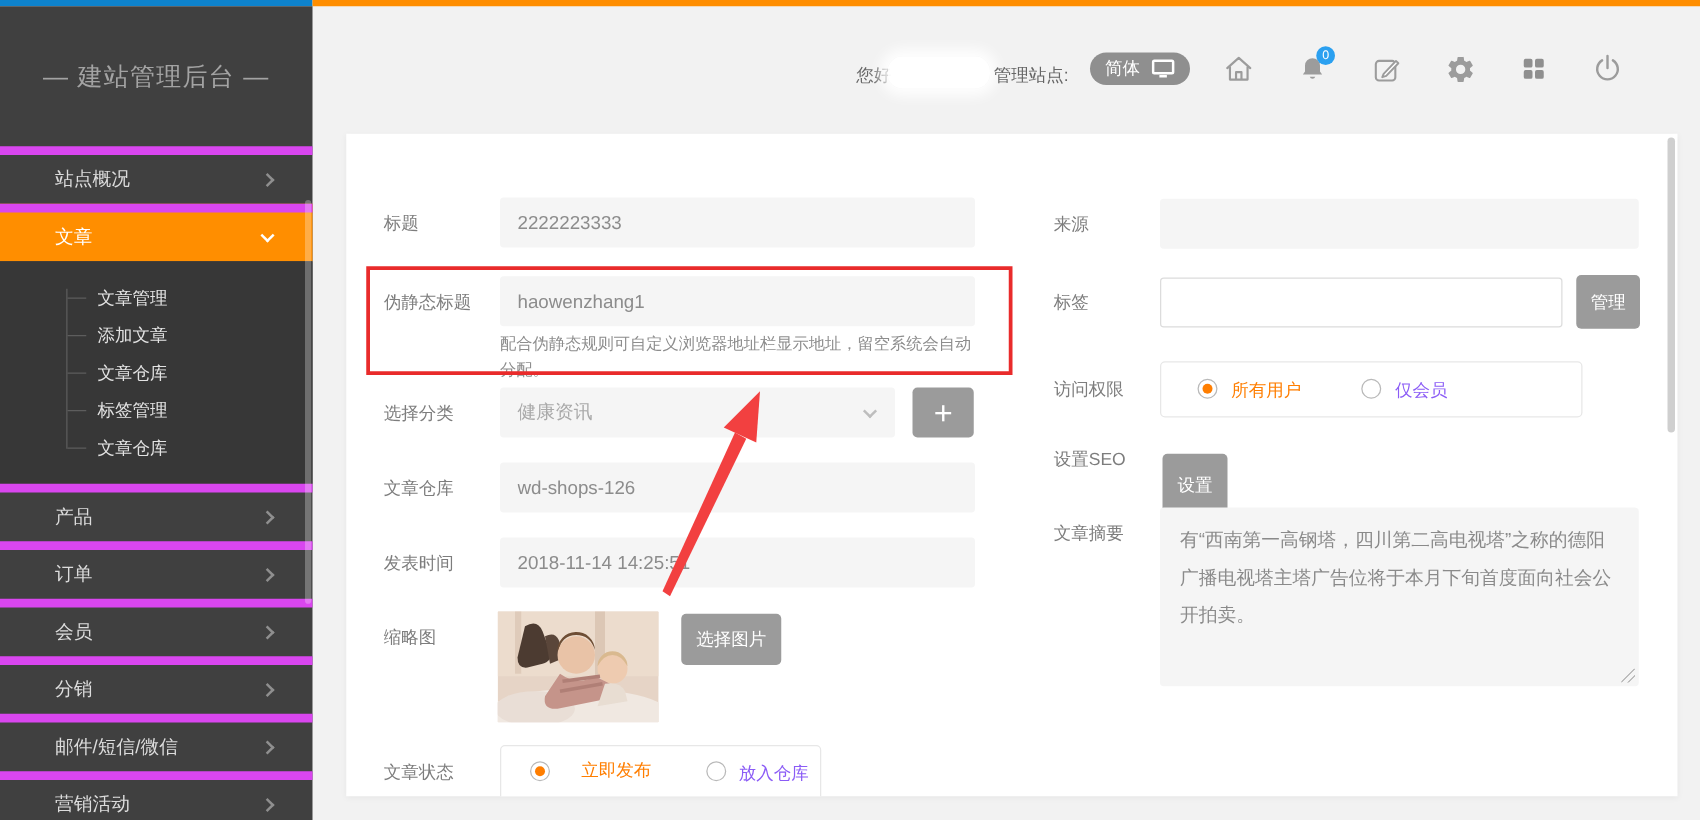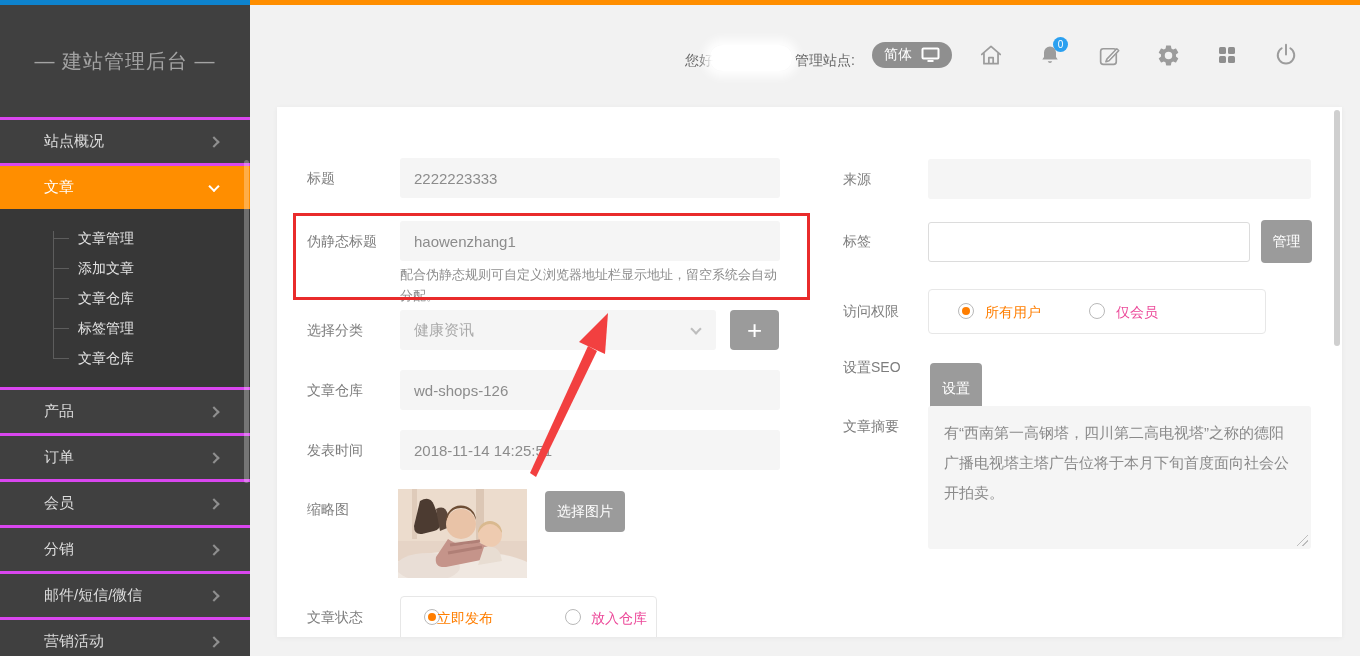--- a/index.html
+++ b/index.html
@@ -12,21 +12,21 @@
   .strip { position:absolute; top:0; height:5px; }
   .strip.blue { left:0; width:250px; background:#0e83cd; }
   .strip.orange { left:250px; width:1110px; background:#ff8e00; }
 
   
   .sidebar { position:absolute; left:0; top:5px; width:250px; height:651px; background:#404040; }
   .logo { height:112px; display:flex; align-items:center; justify-content:center;
           color:#a3a3a3; font-size:20px; letter-spacing:1px; }
   .nav-item { position:relative; height:46px; display:flex; align-items:center;
               padding:0 26px 0 44px; color:#dcdcdc; font-size:15px;
-              border-top:3px solid #d946ef; cursor:pointer; }
+              border-top:7px solid #d946ef; cursor:pointer; }
   .nav-item.active { background:#ff8e00; color:#fff; }
   .chev { width:8px; height:8px; border-right:2px solid #8f8f8f; border-bottom:2px solid #8f8f8f;
           position:absolute; right:32px; top:50%; }
   .chev.right { transform:translateY(-50%) rotate(-45deg); }
   .chev.down  { transform:translateY(-70%) rotate(45deg); border-color:#fff; }
   .submenu { background:#373737; padding:14px 0 14px 0; position:relative; }
   .submenu .tree-line { position:absolute; left:53px; top:22px; bottom:28px;
                         border-left:1px solid #5d5d5d; }
   .sub-item { position:relative; height:30px; line-height:30px; padding-left:78px;
               color:#e3e3e3; font-size:14px; cursor:pointer; }
@@ -68,21 +68,21 @@
               transform:rotate(45deg); }
   .gbtn { position:absolute; background:#9b9b9b; color:#fff; border:none; border-radius:4px;
           font-size:14px; cursor:pointer; display:flex; align-items:center; justify-content:center;
           font-family:"Liberation Sans","DejaVu Sans",sans-serif; }
   .gbtn.plus { font-size:26px; font-weight:300; }
   .radio-box { position:absolute; background:#fff; border:1px solid #e7e7e7; border-radius:4px; }
   .radio { position:absolute; width:16px; height:16px; border-radius:50%;
            border:1px solid #b9b9b9; background:#fff; cursor:pointer; }
   .radio.on::after { content:""; position:absolute; left:3px; top:3px; width:8px; height:8px;
                      border-radius:50%; background:#ff7e00; }
-  .rlabel { position:absolute; font-size:14px; line-height:18px; cursor:pointer; color:#ec4899; }
+  .rlabel { position:absolute; font-size:14px; line-height:18px; cursor:pointer; color:#8b5cf6; }
   .rlabel.on { color:#ff7e00; }
   .ftext { position:absolute; background:#f5f5f5; border:none; border-radius:3px; resize:none;
            padding:12px 16px; font-size:15px; color:#8a8a8a; line-height:30px; outline:none;
            font-family:"Liberation Sans","DejaVu Sans",sans-serif; }
   .resize-handle { position:absolute; width:11px; height:11px;
            background:linear-gradient(135deg, transparent 0 46%, #bdbdbd 46% 54%, transparent 54% 70%, #bdbdbd 70% 78%, transparent 78%); }
   .thumb-img { position:absolute; border-radius:1px; overflow:hidden; }
 
   
   .anno-box { position:absolute; border:3px solid #e92b2b; pointer-events:none; }
@@ -241,21 +241,21 @@
       <path d="M50 50 q14 10 28 2 l12 6 q8 6 -2 12 l-40 8 q-12 1 -10 -10 z" fill="#c5948a"></path>
       <path d="M52 56 l30 -4 M50 64 l34 -6" stroke="#b07f76" stroke-width="3" fill="none"></path>
       <path d="M86 58 q12 -2 16 6 l2 8 -24 4 z" fill="#e8ddd2"></path>
     </svg>
   </div>
   <button class="gbtn" style="left:268px; top:384px; width:80px; height:41px;">选择图片</button>
 
   <div class="flabel" style="left:30px; top:490px;">文章状态</div>
   <div class="radio-box" style="left:123px; top:489px; width:257px; height:50px;"></div>
   <span class="radio on" style="left:147px; top:502px;"></span>
-  <span class="rlabel on" style="left:160px; top:502px;">立即发布</span>
+  <span class="rlabel on" style="left:188px; top:502px;font-family:Liberation Serif, serif;">立即发布</span>
   <span class="radio" style="left:288px; top:502px;"></span>
   <span class="rlabel" style="left:314px; top:502px;">放入仓库</span>
 
   <div class="flabel" style="left:566px; top:52px;text-align:center;">来源</div>
   <input class="finput" style="left: 651px; top: 52px; width: 383px;">
 
   <div class="flabel" style="left:566px; top:114px;">标签</div>
   <input class="finput" style="left: 651px; top: 115px; width: 322px; background: rgb(255, 255, 255); border: 1px solid rgb(220, 220, 220);">
   <button class="gbtn" style="left:984px; top:113px; width:51px; height:43px;">管理</button>
 

